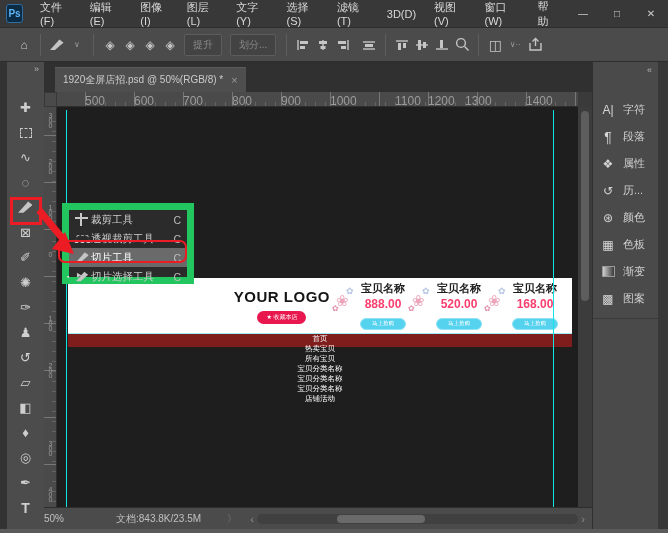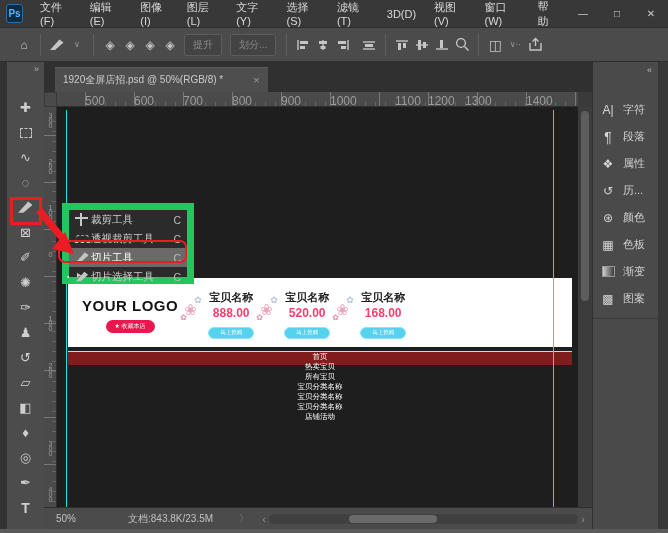--- a/index.html
+++ b/index.html
@@ -29,21 +29,21 @@
             font-size:10px; padding:3px 8px; margin:0 4px; }
   .glyph { line-height:1; }
   svg.ic { display:block; }
   svg.ic * { stroke:#c5c5c5; fill:none; stroke-width:1.4; }
   svg.ic .f { fill:#c5c5c5; stroke:none; }
 
   
   #tabbar { left:44px; top:62px; width:548px; height:30px; background:#303030; }
   #doc-tab { position:absolute; left:11px; top:5px; height:25px; background:#4e4e4e;
              color:#cbcbcb; font-size:10px; display:flex; align-items:center;
-             padding:0 8px; border-top:1px solid #5a5a5a;gap:22px; }
+             padding:0 8px; border-top:1px solid #5a5a5a; }
   #tab-close { margin-left:8px; color:#9a9a9a; font-size:11px; }
 
   
   #tool-gutter { left:0; top:62px; width:7px; height:471px; background:#333; }
   #toolbar { left:7px; top:62px; width:37px; height:471px; background:#4c4c4c; }
   #tb-head { height:16px; text-align:right; color:#b5b5b5; font-size:9px; padding:2px 5px 0 0; }
   .tool { width:37px; height:25px; display:flex; align-items:center; justify-content:center;
           color:#cfcfcf; font-size:13px; }
   .marquee-box { width:12px; height:10px; border:1px dashed #c8c8c8; }
 
@@ -67,21 +67,21 @@
   .vr-num { position:absolute; left:3px; writing-mode:vertical-rl; text-orientation:upright;
             letter-spacing:-2px; }
 
   
   #canvas { left:57px; top:107px; width:521px; height:400px; background:#1e1e1e; }
   #vscroll { left:578px; top:107px; width:14px; height:400px; background:#3c3c3c; }
   #vthumb { position:absolute; left:3px; top:4px; width:8px; height:190px; background:#5d5d5d; border-radius:4px; }
 
   
   #banner { left:68px; top:278px; width:504px; height:69px; background:#fff; z-index:3; }
-  #banner-top { height:73px; display:flex; align-items:center; justify-content:flex-start; padding:0 14px; }
+  #banner-top { height:55px; display:flex; align-items:center; justify-content:flex-end; padding:0 14px; }
   #logo-block { text-align:center; }
   #logo-text { font-size:15px; font-weight:bold; letter-spacing:.5px; color:#141414; }
   .badge { display:inline-block; margin-top:3px; background:#e8184f; color:#fff;
            font-size:6px; padding:2px 9px; border-radius:8px; }
   .flower { position:relative; width:30px; height:44px; text-align:center; }
   .fl-a { color:#eba6bb; font-size:15px; position:absolute; left:6px; top:8px; }
   .fl-b { color:#b6c7e4; font-size:9px; position:absolute; left:16px; top:2px; }
   .fl-c { color:#e090ac; font-size:8px; position:absolute; left:2px; top:20px; }
   .product { text-align:center; }
   .p-name { font-size:11px; font-weight:bold; color:#1d1d1d; }
@@ -121,21 +121,21 @@
   .rp-ico { width:30px; display:flex; align-items:center; justify-content:center;
             color:#d6d6d6; font-size:12px; }
   .rp-grad { width:13px; height:11px; background:linear-gradient(90deg,#cfcfcf,#3a3a3a); border:1px solid #9a9a9a; }
   #rp-divider { margin-top:6px; border-top:1px solid #3a3a3a; height:0; }
   #redge { left:658px; top:62px; width:10px; height:471px; background:#383838; }
 
   
   #statusbar { left:44px; top:507px; width:548px; height:22px; background:#4b4b4b;
                border-top:1px solid #2e2e2e; display:flex; align-items:center;
                color:#c0c0c0; font-size:10px; }
-  #status-zoom { margin-left:12px; }
+  #status-zoom { margin-left:0; }
   #status-doc { margin-left:52px; }
   #status-chevron { margin-left:26px; color:#8f8f8f; }
   #hscroll { position:relative; flex:1; height:14px; margin:0 4px 0 10px; display:flex; align-items:center; }
   .sc-arrow { color:#8f8f8f; font-size:11px; width:10px; text-align:center; }
   #hs-track { flex:1; height:10px; background:#404040; border-radius:5px; position:relative; }
   #hs-thumb { position:absolute; left:80px; top:1px; width:88px; height:8px; background:#6a6a6a; border-radius:4px; }
   #bottom-edge { left:0; top:529px; width:668px; height:4px; background:#5a5a5a; }
 </style>
 </head>
 <body>

